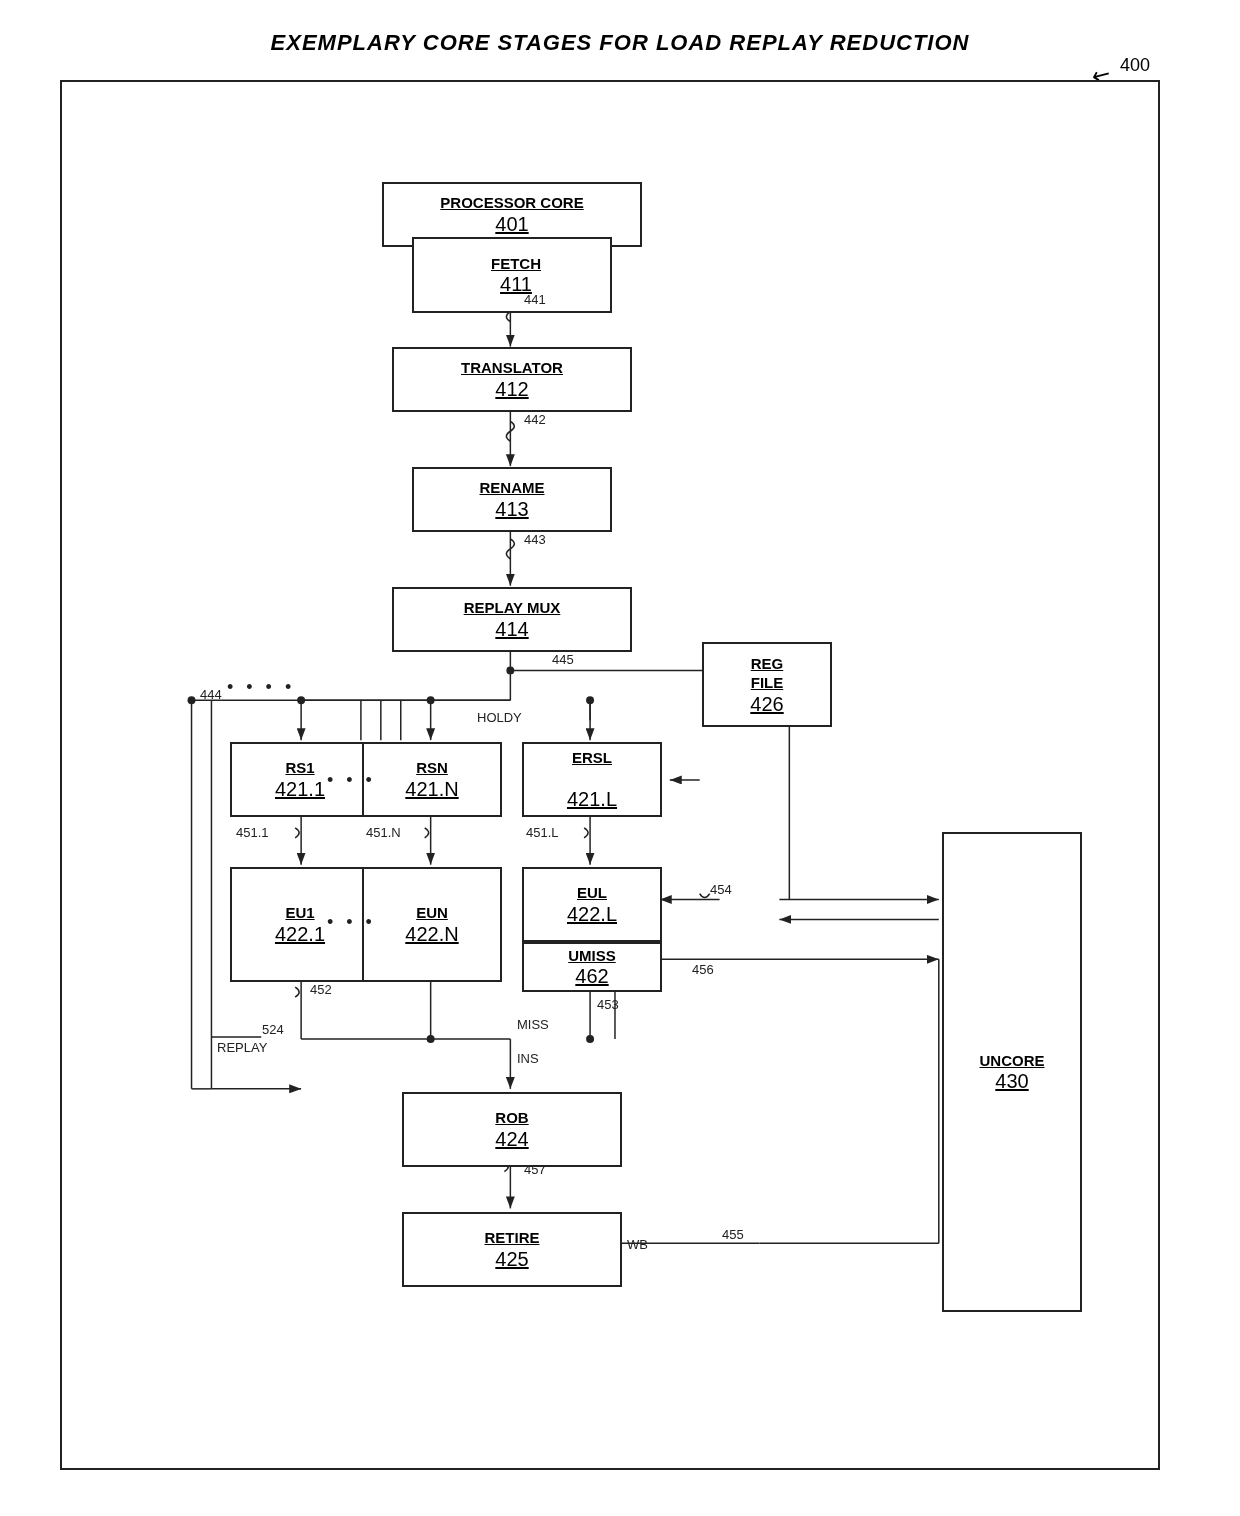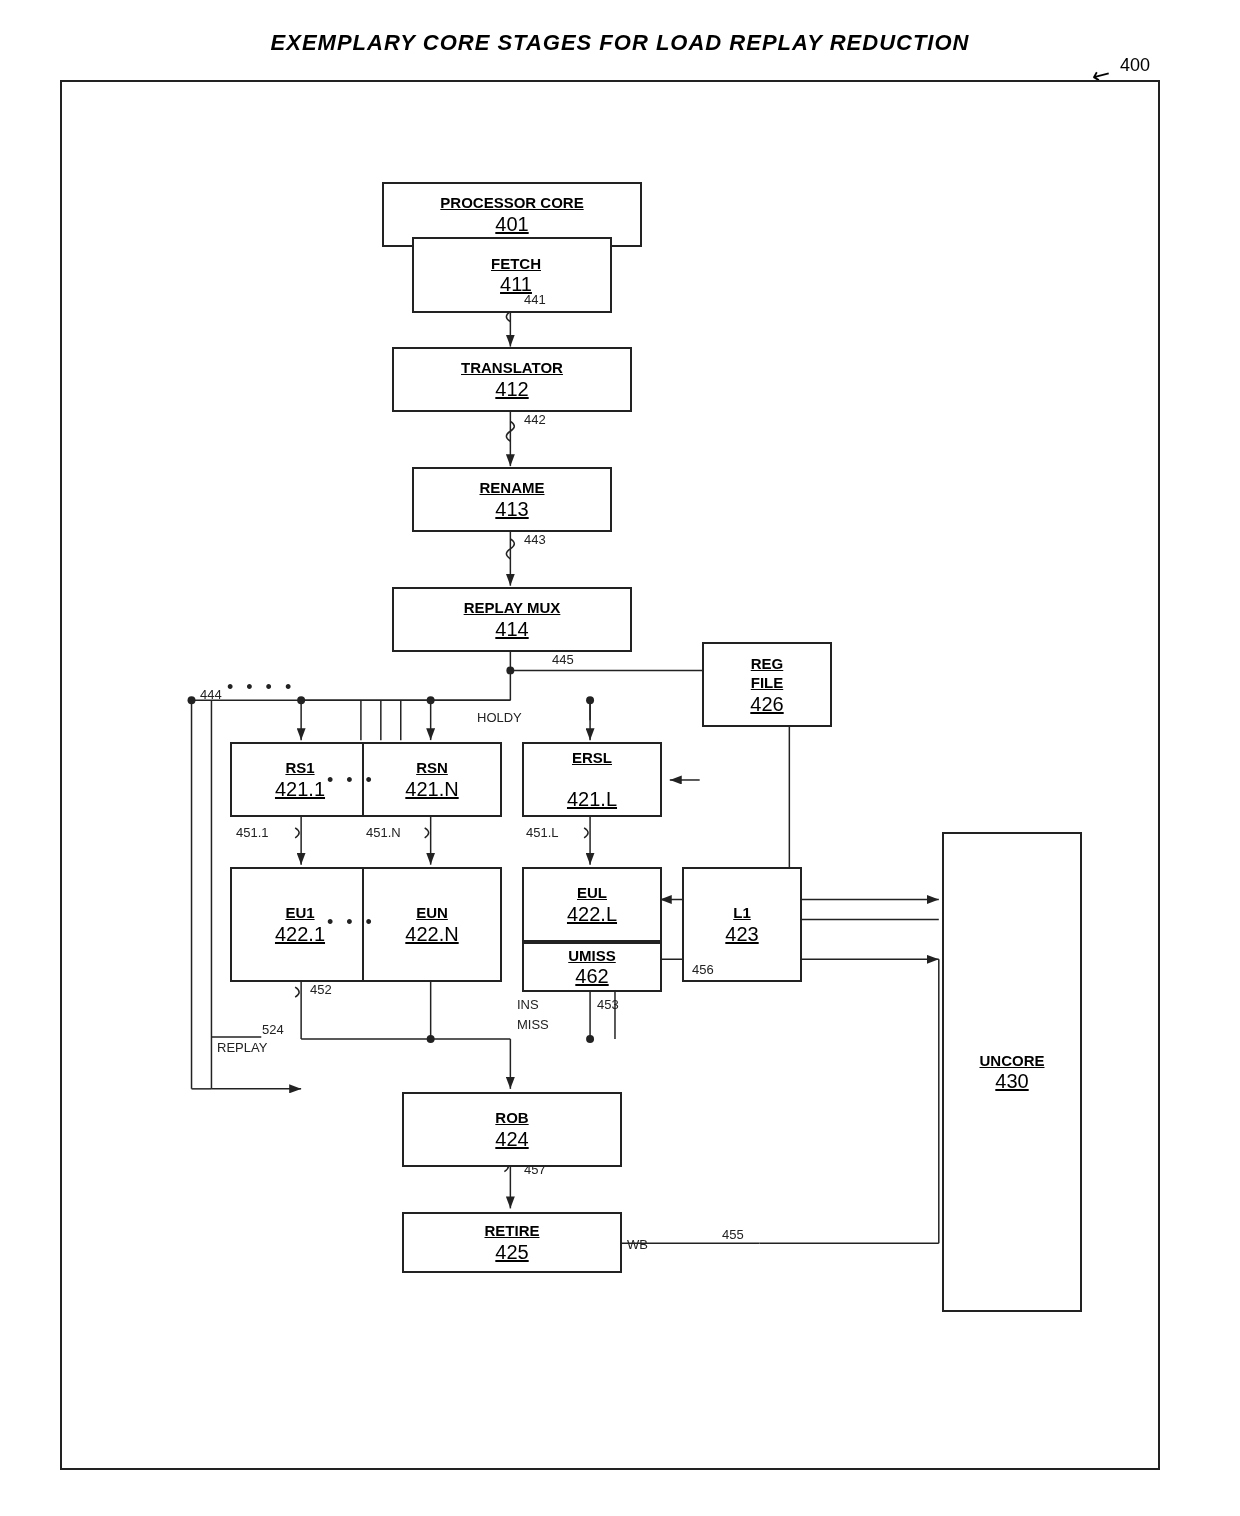--- a/index.html
+++ b/index.html
@@ -281,47 +281,43 @@
   <div class="box" style="left:460px; top:785px; width:140px; height:75px;">
     <span class="box-label">EUL</span>
     <span class="box-num">422.L</span>
   </div>
 
   <div class="box" style="left:460px; top:860px; width:140px; height:50px;">
     <span class="box-label">UMISS</span>
     <span class="box-num">462</span>
   </div>
 
-  <div class="box" style="left:620px; top:785px; width:120px; height:115px;">
-    <span class="box-label">L1</span>
-    <span class="box-num">423</span>
-  </div>
 
   <div class="label-float" style="left:248px; top:900px;">452</div>
 
-  <div class="label-float" style="left:455px; top:915px;">INS</div>
+  <div class="label-float" style="left:455px; top:969px;">INS</div>
 
   <div class="label-float" style="left:455px; top:935px;">MISS</div>
 
   <div class="label-float" style="left:535px; top:915px;">453</div>
 
   <div class="label-float" style="left:630px; top:880px;">456</div>
 
   <div class="label-float" style="left:155px; top:958px;">REPLAY</div>
 
   <div class="label-float" style="left:200px; top:940px;">524</div>
 
   <div class="box" style="left:340px; top:1010px; width:220px; height:75px;">
     <span class="box-label">ROB</span>
     <span class="box-num">424</span>
   </div>
 
   <div class="label-float" style="left:462px; top:1080px;">457</div>
 
-  <div class="box" style="left:340px; top:1130px; width:220px; height:61px;">
+  <div class="box" style="left:340px; top:1130px; width:220px; height:75px;">
     <span class="box-label">RETIRE</span>
     <span class="box-num">425</span>
   </div>
 
   <div class="label-float" style="left:565px; top:1155px;">WB</div>
 
   <div class="label-float" style="left:660px; top:1145px;">455</div>
 
   <div class="box" style="left:880px; top:750px; width:140px; height:480px;">
     <span class="box-label">UNCORE</span>

